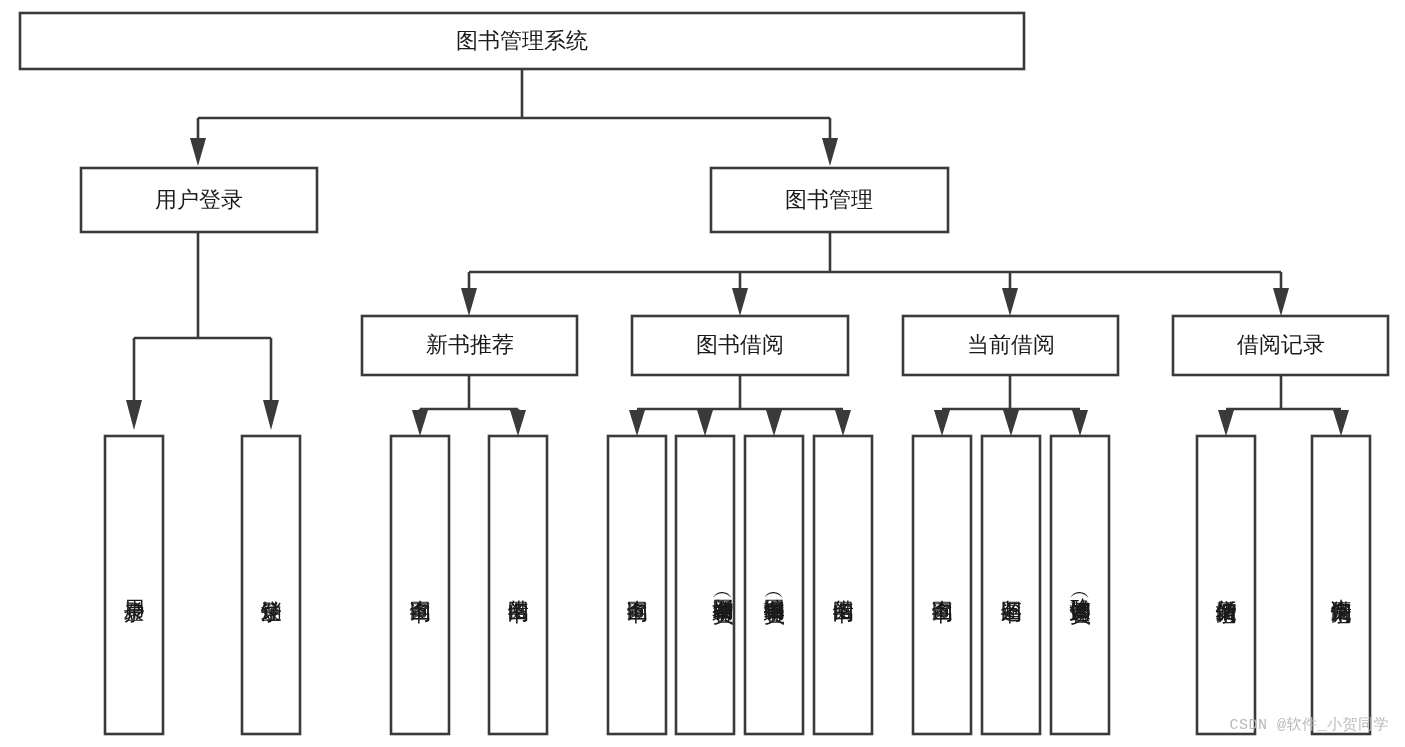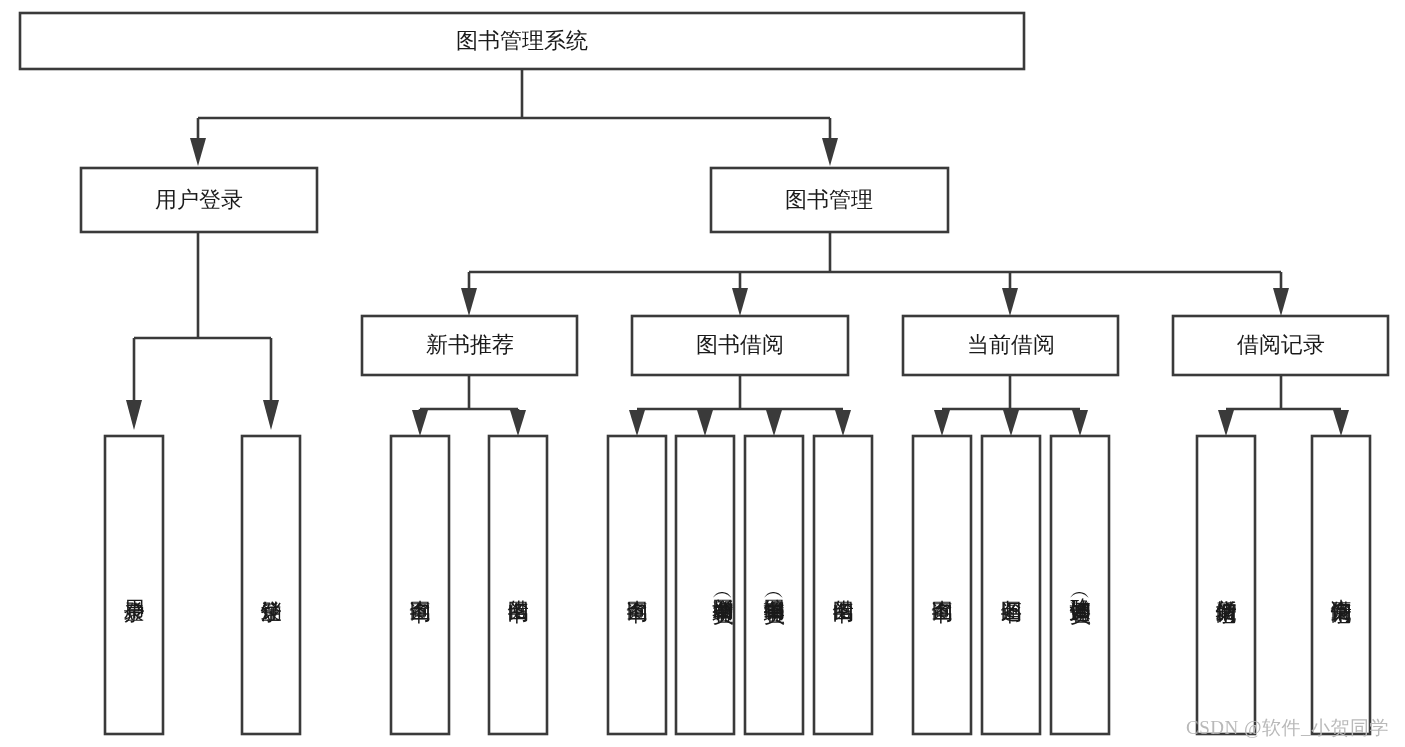--- a/index.html
+++ b/index.html
@@ -64,23 +64,23 @@
     line-height: 1.08;
     color: #1a1a1a;
     letter-spacing: 1px;
     white-space: nowrap;
     text-align: center;
     pointer-events: none;
   }
   .watermark {
     position: absolute;
     right: 16px;
-    bottom: 6px;
-    font-family: Liberation Serif, serif;
-    font-size: 19px;
+    bottom: 13px;
+    font-family: Liberation Mono, monospace;
+    font-size: 15px;
     color: #b9b9b9;
     letter-spacing: 0.5px;
     white-space: nowrap;
   }
 </style>
 </head>
 <body>
 
 <div id="diagram-root">
 

